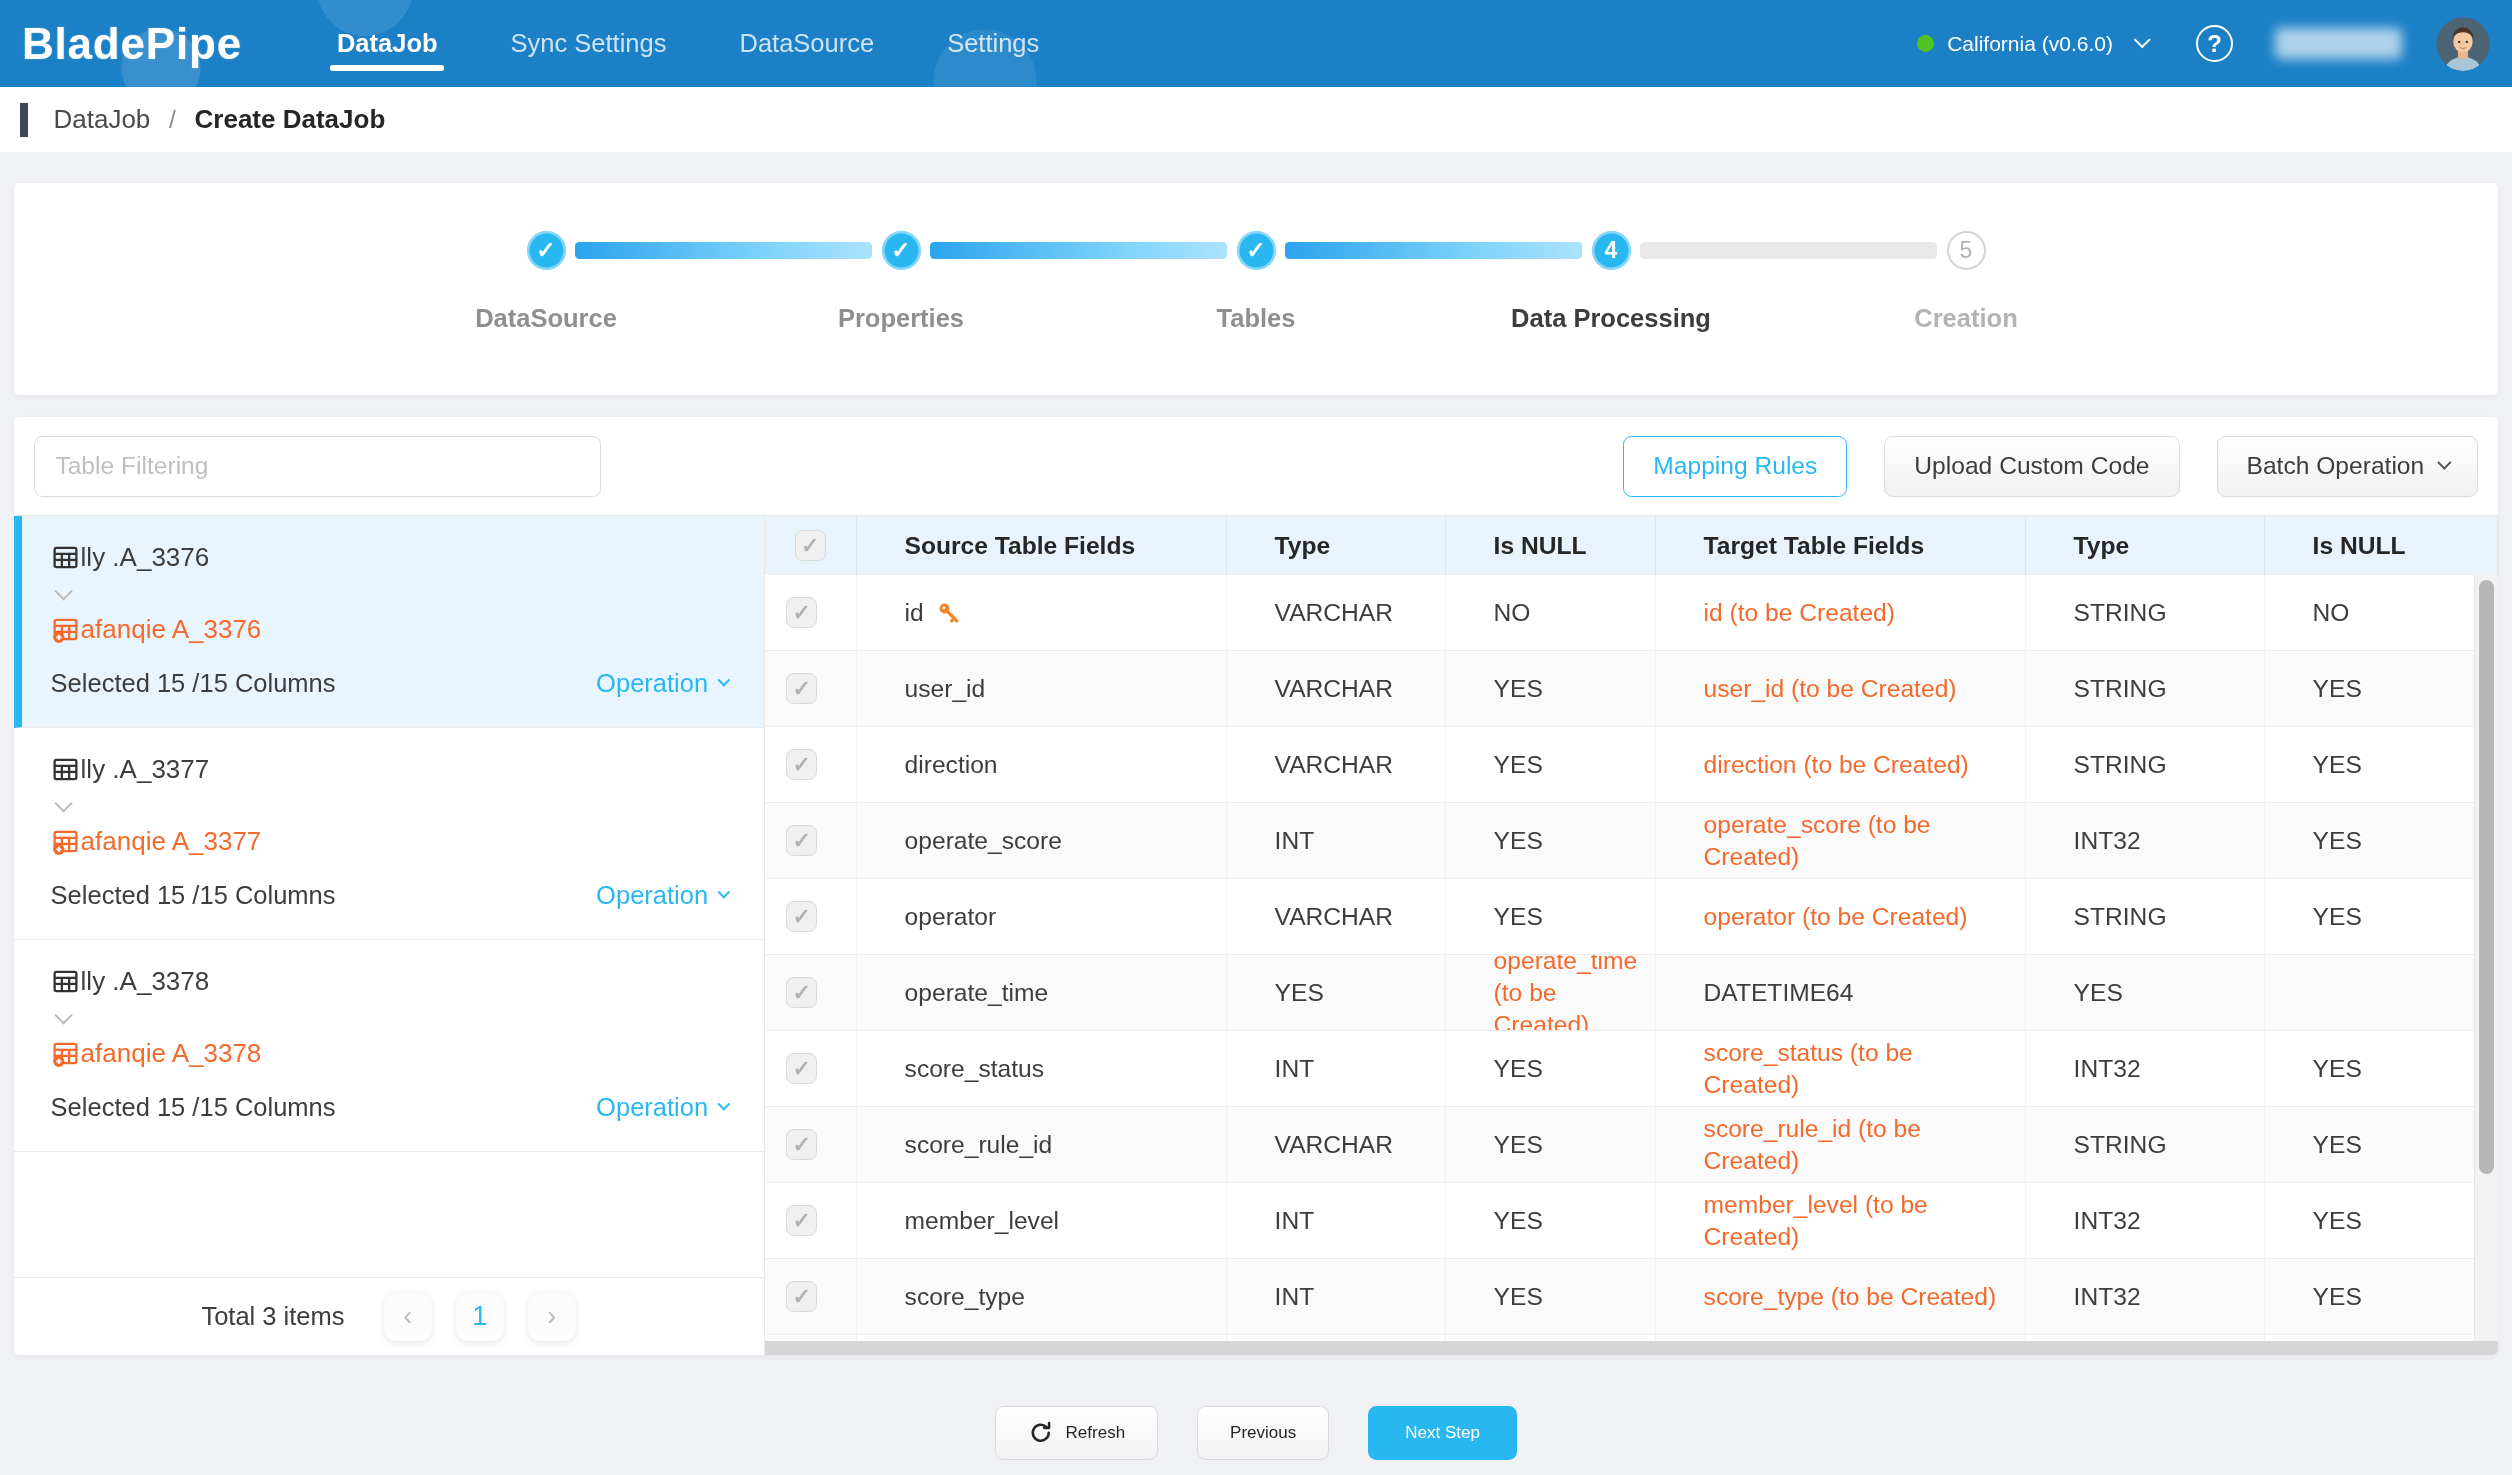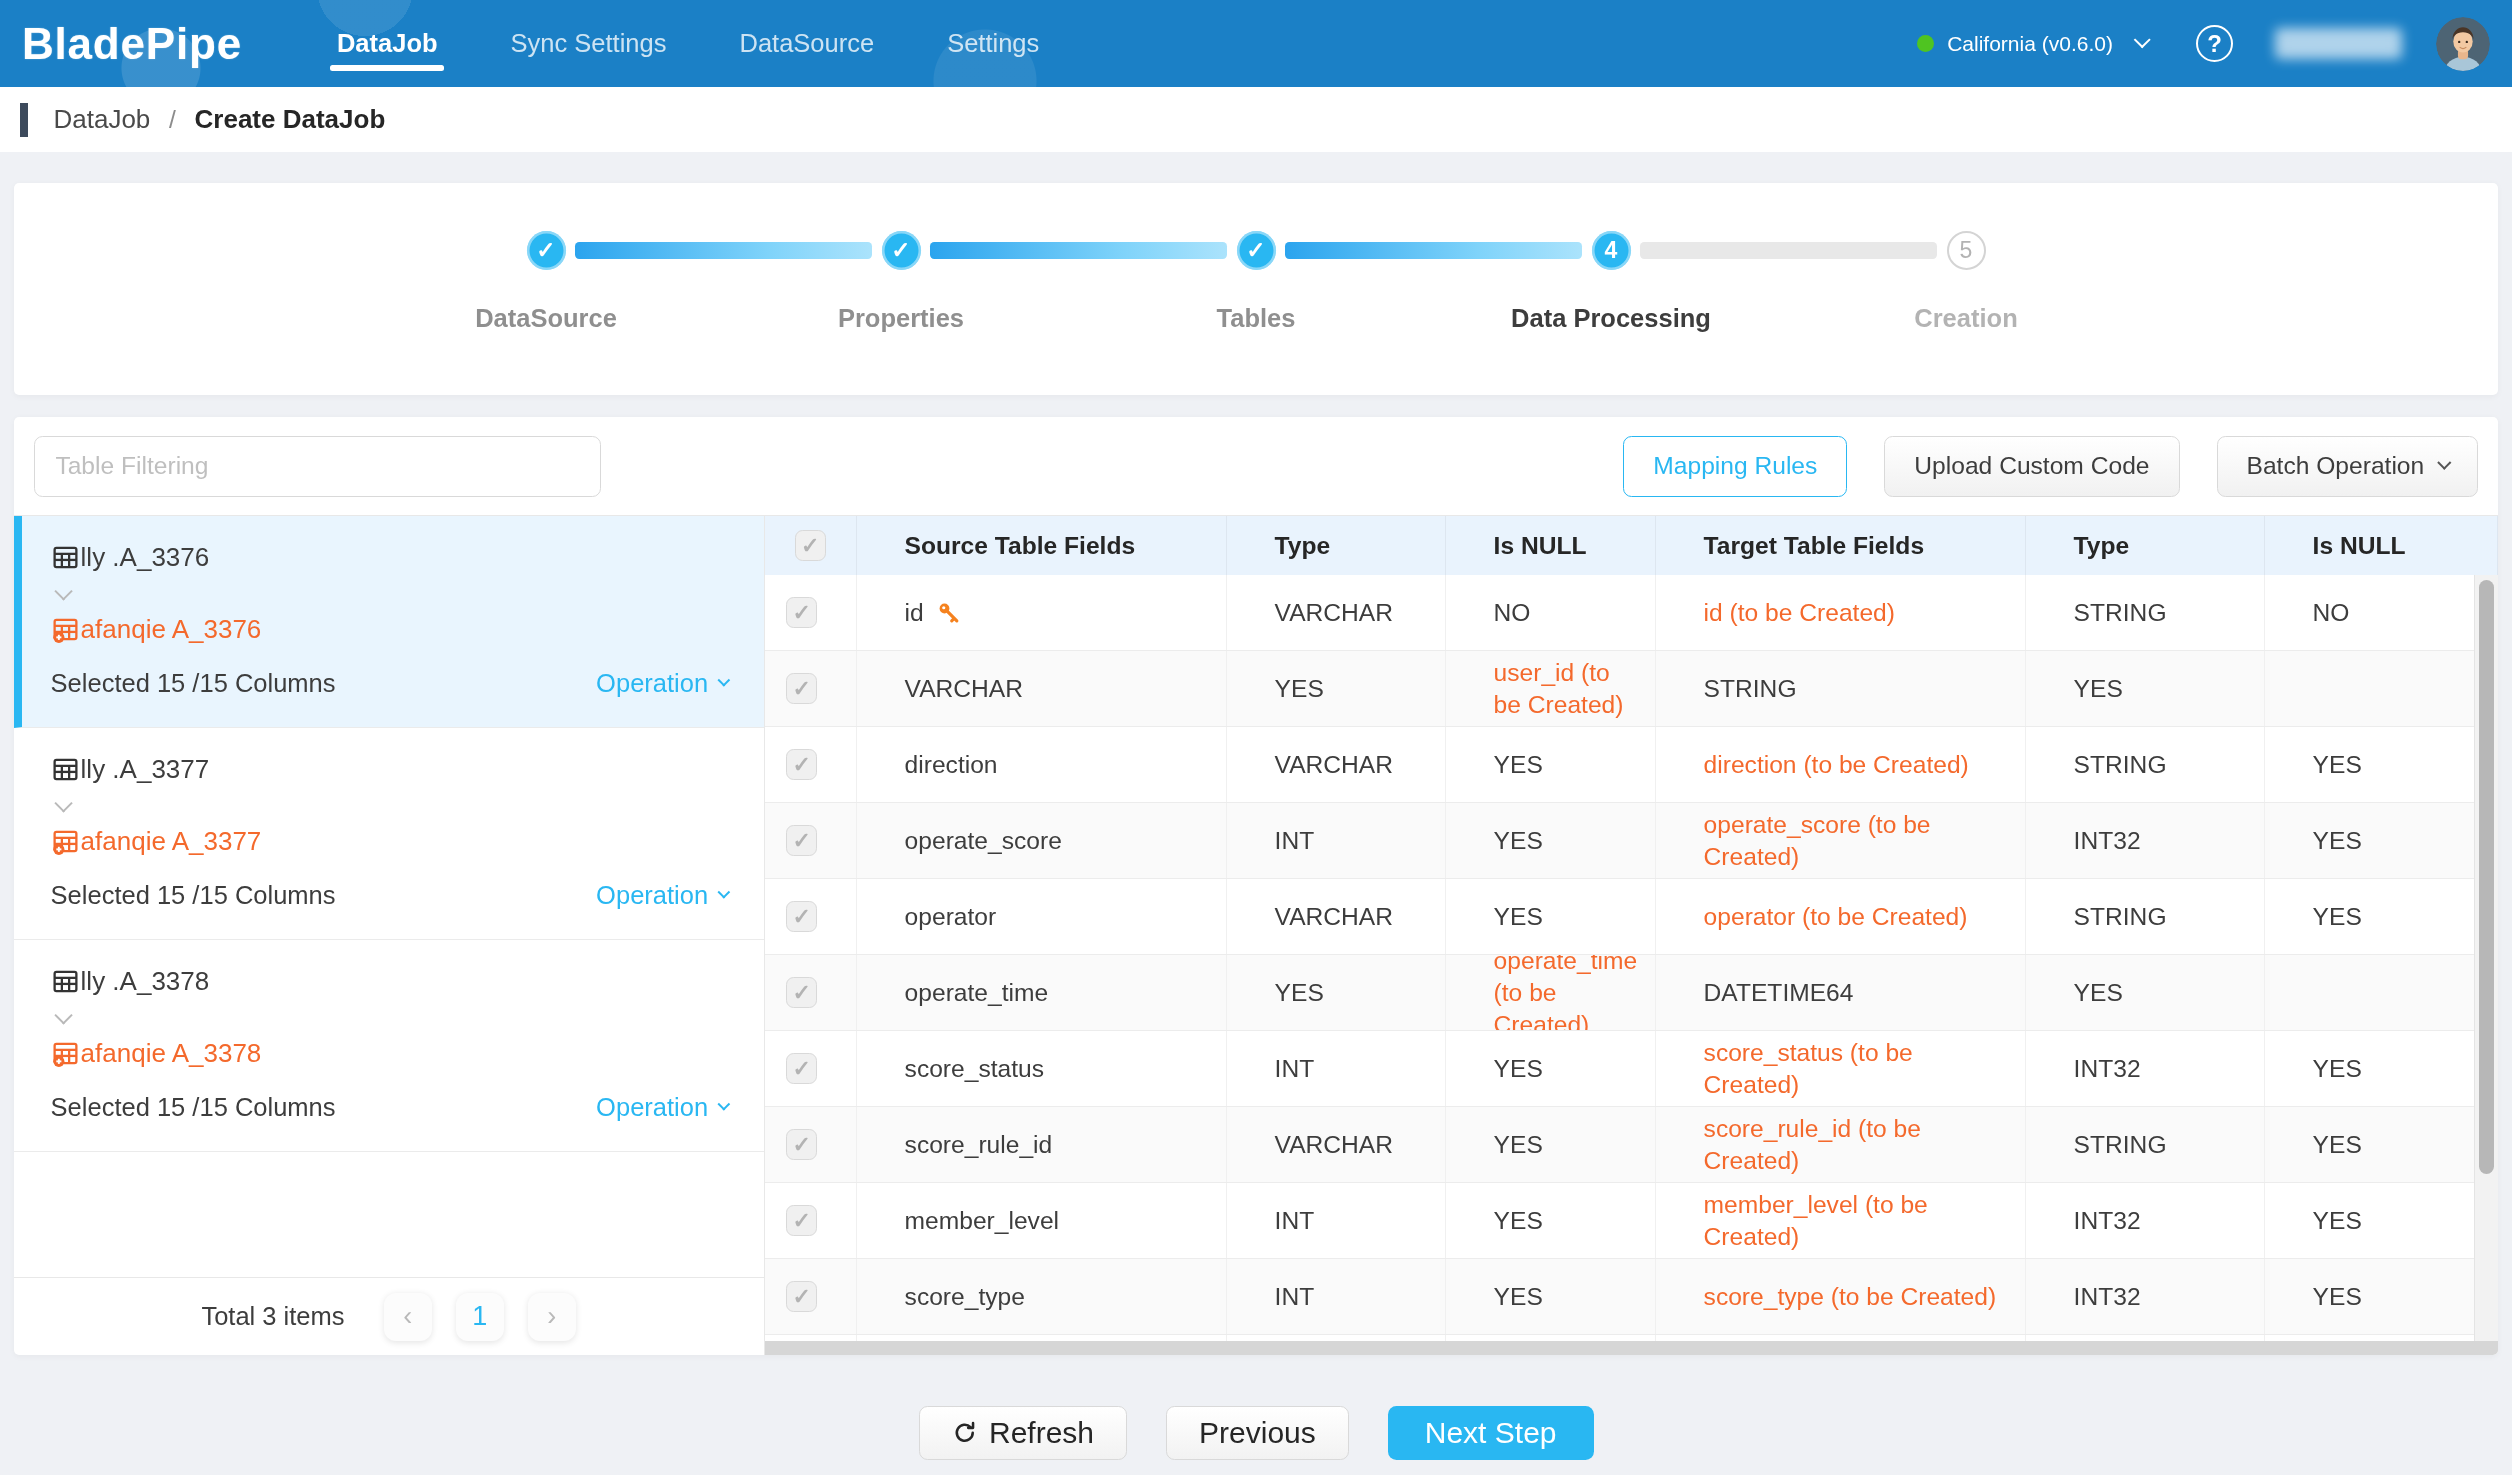--- a/index.html
+++ b/index.html
@@ -120,21 +120,21 @@
   .tick { color:#b3b3b3; font-size:22px; font-weight:bold; line-height:1; }
   .keyicon { margin-left:12px; flex:none; }
   .vtrack { position:absolute; top:59px; right:0; bottom:13.6px; width:24px; background:#f2f2f2;
      border-left:0.8px solid #e4e4e4; }
   .vthumb { position:absolute; top:5.1px; left:3.4px; width:15.3px; height:594px; background:#b7b7b7;
      border-radius:8.5px; cursor:grab; }
   .hscroll { position:absolute; left:0; right:0; bottom:0; height:13.6px; background:#d6d6d6; }
 
   
   .footer { display:flex; justify-content:center; align-items:center; gap:39px; margin-top:51px; }
-  .fbtn { height:54px; border-radius:8.5px; font-size:30px; display:flex; align-items:center;
+  .fbtn { height:54px; border-radius:8.5px; font-size:17px; display:flex; align-items:center;
      justify-content:center; padding:0 32px; cursor:pointer; }
   .fbtn.light { border:1.7px solid #d9d9d9; background:linear-gradient(180deg,#fff,#f2f2f2); color:#262626; gap:12px; }
   .fbtn.primary { background:#29b7f2; color:#fff; padding:0 37px; }
 </style>
 </head>
 <body>
 
 <div class="topnav">
   <div class="logo">BladePipe</div>
   <div class="nav-tabs">
@@ -384,20 +384,24 @@
     <div class="cell">STRING</div>
     <div class="cell">NO</div>
   </div>
 
   <div class="trow">
     <div class="cell c-check">
       <span class="checkbox">
                 <span class="tick">✓</span>
               </span>
     </div>
+    <div class="cell">
+      <span>user_id</span>
+
+    </div>
     <div class="cell">VARCHAR</div>
     <div class="cell">YES</div>
     <div class="cell orange">user_id (to be Created)</div>
     <div class="cell">STRING</div>
     <div class="cell">YES</div>
   </div>
 
   <div class="trow">
     <div class="cell c-check">
       <span class="checkbox">

